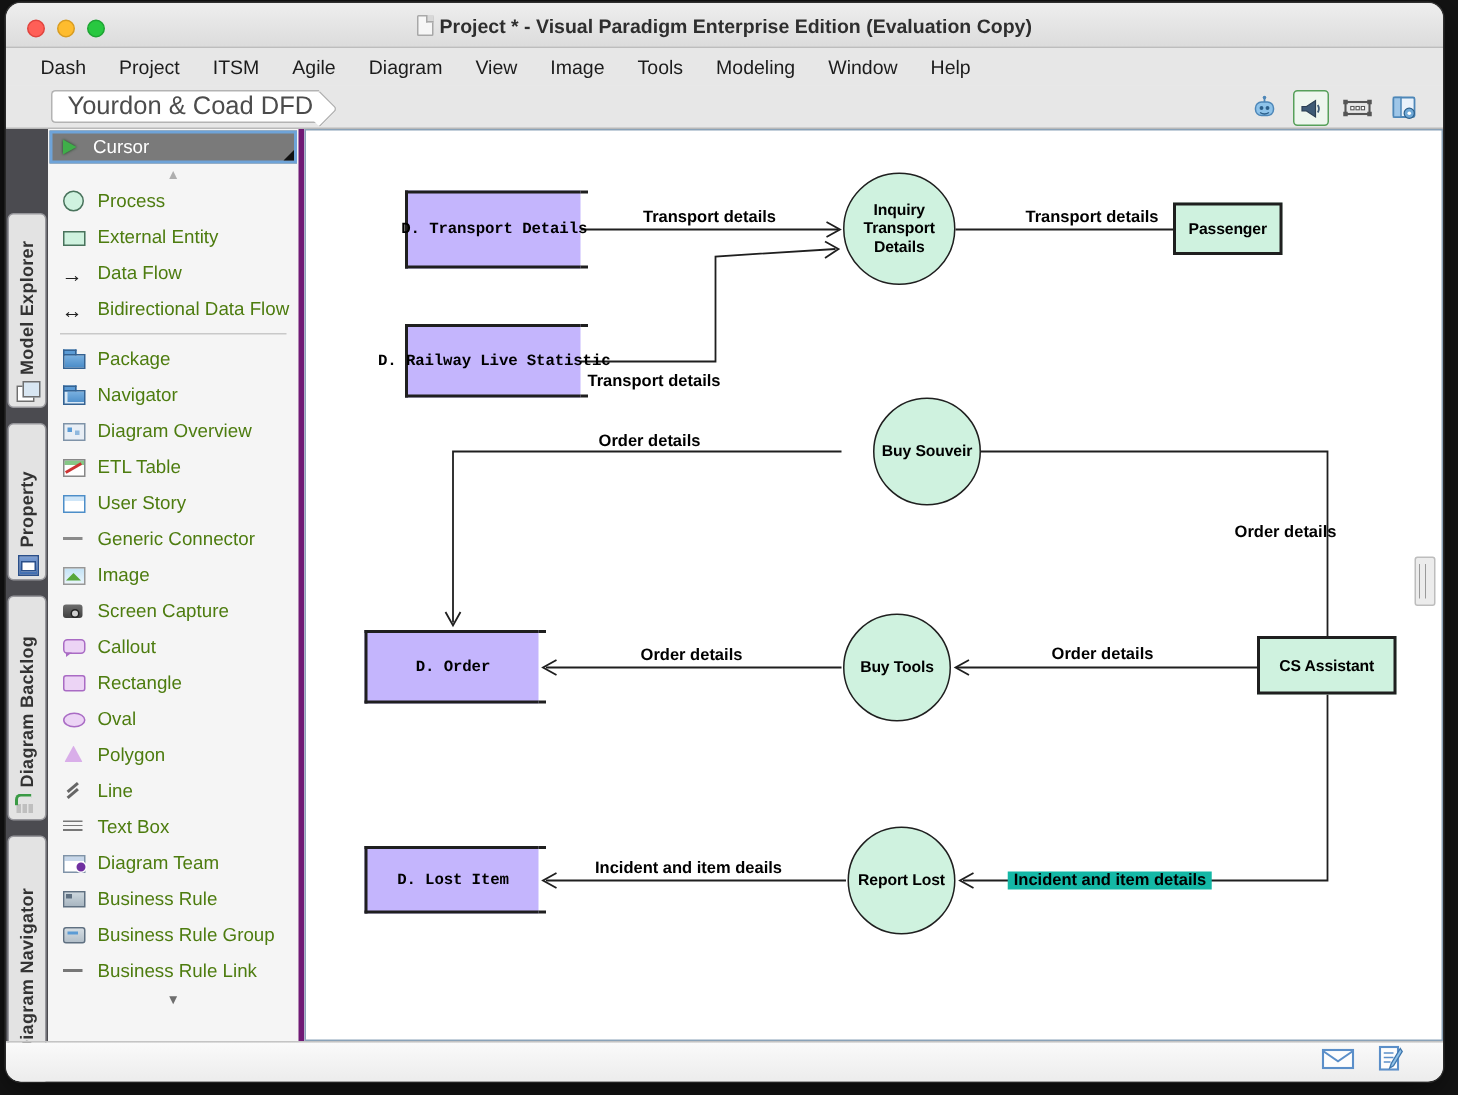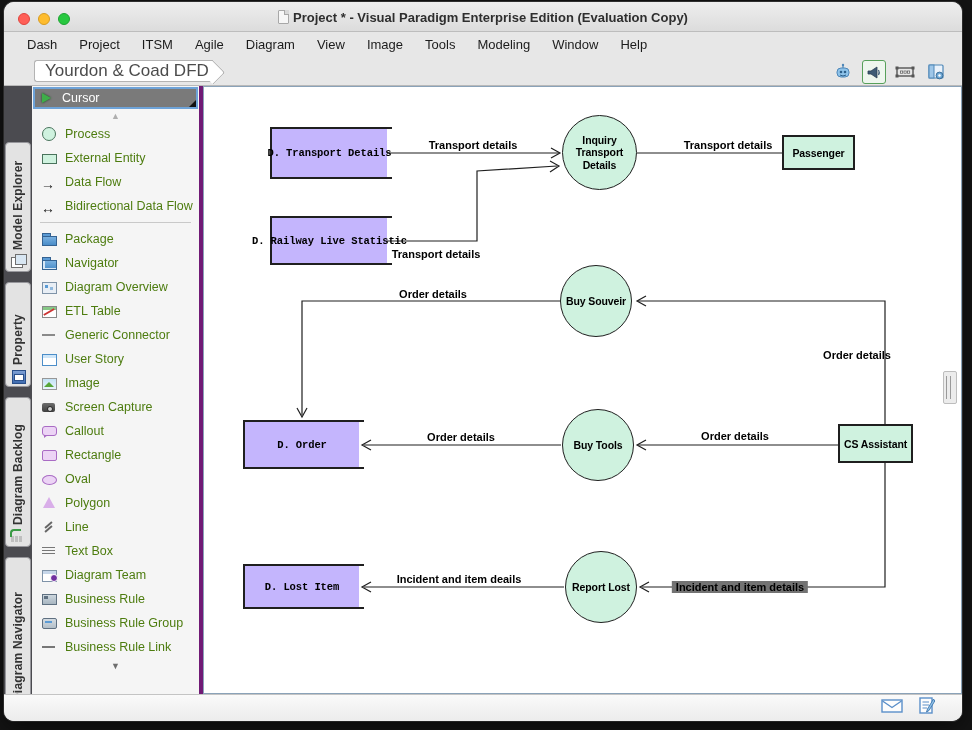--- a/index.html
+++ b/index.html
@@ -106,21 +106,21 @@
   #canvas{position:absolute;left:199px;top:0;right:0;bottom:0;background:#fff;border:1px solid #8aa2b8;}
   #dfd{position:absolute;inset:0;}
   .node{position:absolute;display:flex;align-items:center;justify-content:center;text-align:center;
     font-size:10.5px;font-weight:600;color:#000;letter-spacing:-.1px;}
   .store{background:#c4b5fd;border:2px solid #1f1f1f;border-right:none;white-space:nowrap;font-family:Liberation Mono, monospace;}
   .store::before{content:'';position:absolute;top:-2px;right:-5px;width:5px;height:2px;background:#1f1f1f;}
   .store::after{content:'';position:absolute;bottom:-2px;right:-5px;width:5px;height:2px;background:#1f1f1f;}
   .proc{background:#cff2df;border:1.5px solid #1f1f1f;border-radius:50%;line-height:1.15;padding:4px;}
   .ext{background:#cff2df;border:2px solid #1f1f1f;white-space:nowrap;}
   .flabel{position:absolute;transform:translate(-50%,-50%);font-size:11px;font-weight:600;color:#000;white-space:nowrap;}
-  .flabel.online{background:#737373;padding:0 4px;}
+  .flabel.online{background:#14b8a6;padding:0 4px;}
   #grip{position:absolute;left:739px;top:284px;width:14px;height:33px;background:#ececec;border:1px solid #bdbdbd;border-radius:2px;
     display:flex;align-items:center;justify-content:center;}
   #grip::after{content:'';width:8px;height:23px;background:repeating-linear-gradient(90deg,#9a9a9a 0 1px,transparent 1px 4px);}
   
   #statusbar{position:absolute;left:0;right:0;bottom:0;height:27px;background:linear-gradient(#fafafa,#ececec);
     border-top:1px solid #c4c4c4;display:flex;align-items:center;justify-content:flex-end;gap:14px;padding-right:26px;}
 </style>
 </head>
 <body>
 
@@ -248,26 +248,26 @@
           </div>
           <div class="pal-row">
             <span class="pi pi-diagram-overview"></span>
             <span class="pal-label">Diagram Overview</span>
           </div>
           <div class="pal-row">
             <span class="pi pi-etl-table"></span>
             <span class="pal-label">ETL Table</span>
           </div>
           <div class="pal-row">
+            <span class="pi pi-user-story"></span>
+            <span class="pal-label">User Story</span>
+          </div>
+          <div class="pal-row">
             <span class="pi pi-generic-connector"></span>
             <span class="pal-label">Generic Connector</span>
-          </div>
-          <div class="pal-row">
-            <span class="pi pi-user-story"></span>
-            <span class="pal-label">User Story</span>
           </div>
           <div class="pal-row">
             <span class="pi pi-image"></span>
             <span class="pal-label">Image</span>
           </div>
           <div class="pal-row">
             <span class="pi pi-screen-capture"></span>
             <span class="pal-label">Screen Capture</span>
           </div>
           <div class="pal-row">
@@ -336,24 +336,24 @@
             <path d="M445,495 L436,500 L445,505"></path>
             <path d="M360,500 H160"></path>
             <path d="M167,495 L158,500 L167,505"></path>
           </g>
         </svg>
 
         <div class="node store" style="left:66px;top:40px;width:117px;height:52px">D. Transport Details</div>
         <div class="node store" style="left:66px;top:129px;width:117px;height:49px">D. Railway Live Statistic</div>
         <div class="node proc" style="left:358px;top:28px;width:75px;height:75px">Inquiry Transport Details</div>
         <div class="node ext" style="left:578px;top:48px;width:73px;height:35px">Passenger</div>
-        <div class="node proc" style="left:356px;top:178px;width:72px;height:72px">Buy Souveir</div>
+        <div class="node proc" style="left:378px;top:178px;width:72px;height:72px">Buy Souveir</div>
         <div class="node store" style="left:39px;top:333px;width:116px;height:49px">D. Order</div>
         <div class="node proc" style="left:358px;top:322px;width:72px;height:72px">Buy Tools</div>
-        <div class="node ext" style="left:634px;top:337px;width:75px;height:39px">CS Assistant</div>
+        <div class="node ext" style="left:634px;top:337px;width:93px;height:39px">CS Assistant</div>
         <div class="node proc" style="left:361px;top:464px;width:72px;height:72px">Report Lost</div>
         <div class="node store" style="left:39px;top:477px;width:116px;height:45px">D. Lost Item</div>
 
         <div class="flabel" style="left:269px;top:58px">Transport details</div>
         <div class="flabel" style="left:232px;top:167px">Transport details</div>
         <div class="flabel" style="left:524px;top:58px">Transport details</div>
         <div class="flabel" style="left:229px;top:207px">Order details</div>
         <div class="flabel" style="left:653px;top:268px">Order details</div>
         <div class="flabel" style="left:257px;top:350px">Order details</div>
         <div class="flabel" style="left:531px;top:349px">Order details</div>

